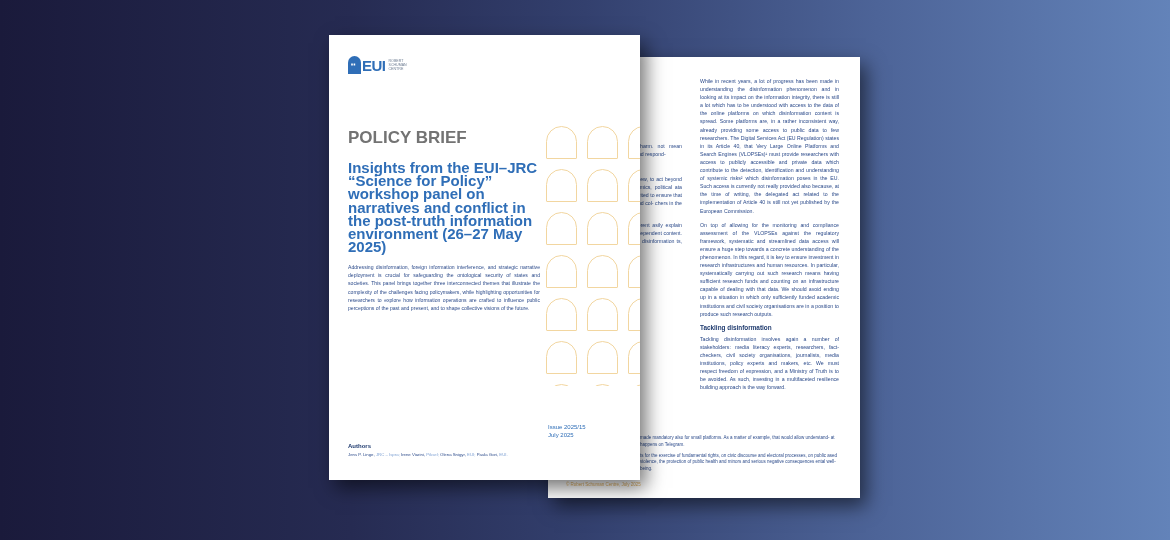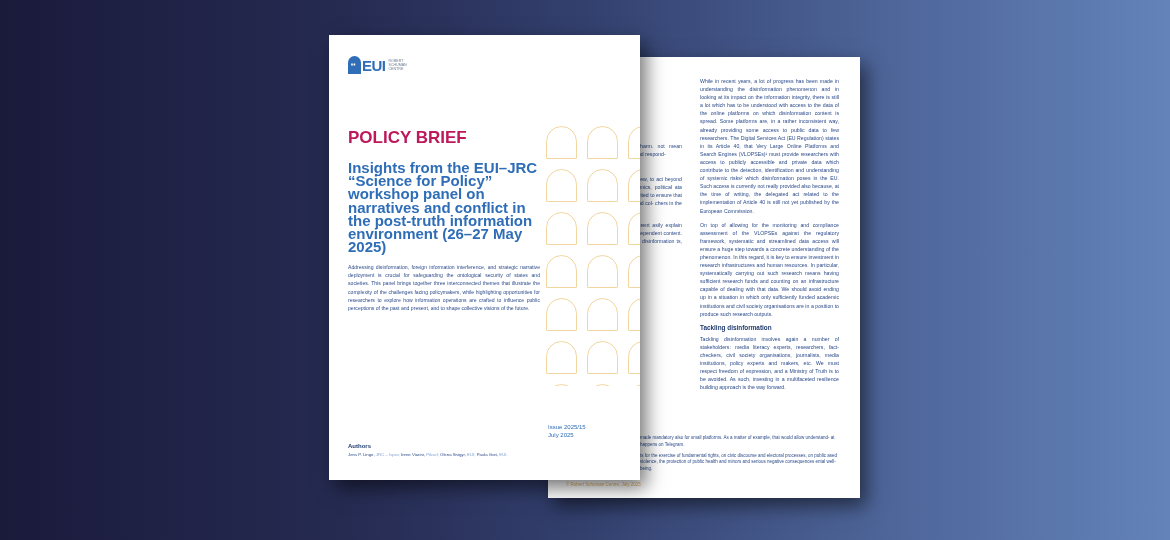--- a/index.html
+++ b/index.html
@@ -36,21 +36,21 @@
   .copyright {
     position:absolute; left:18px; top:425px; font-size:4.5px; color:#e0b060;
   }
   
   #cover-page { left:329px; top:35px; width:311px; height:445px; z-index:2; }
   .logo { position:absolute; left:19px; top:21px; display:flex; align-items:center; }
   .logo .arch { width:13px; height:18px; position:relative; }
   .logo .eui { font-size:15px; font-weight:bold; color:#2f6eb7; letter-spacing:-0.5px; margin-left:1px; }
   .logo .rsc { font-size:3.6px; line-height:4.3px; color:#6b7a90; margin-left:3px; }
   .brief-label {
-    position:absolute; left:19px; top:93px; font-size:17px; font-weight:bold; color:#be185d;
+    position:absolute; left:19px; top:93px; font-size:17px; font-weight:bold; color:#737373;
   }
   .cover-title {
     position:absolute; left:19px; top:126px; width:200px;
     font-size:15px; line-height:13.2px; font-weight:bold; color:#2f6eb7;
   }
   .cover-abstract {
     position:absolute; left:19px; top:228px; width:192px;
     font-size:5.1px; line-height:8.2px; color:#2b4a8a; text-align:justify;
   }
   .arches {

